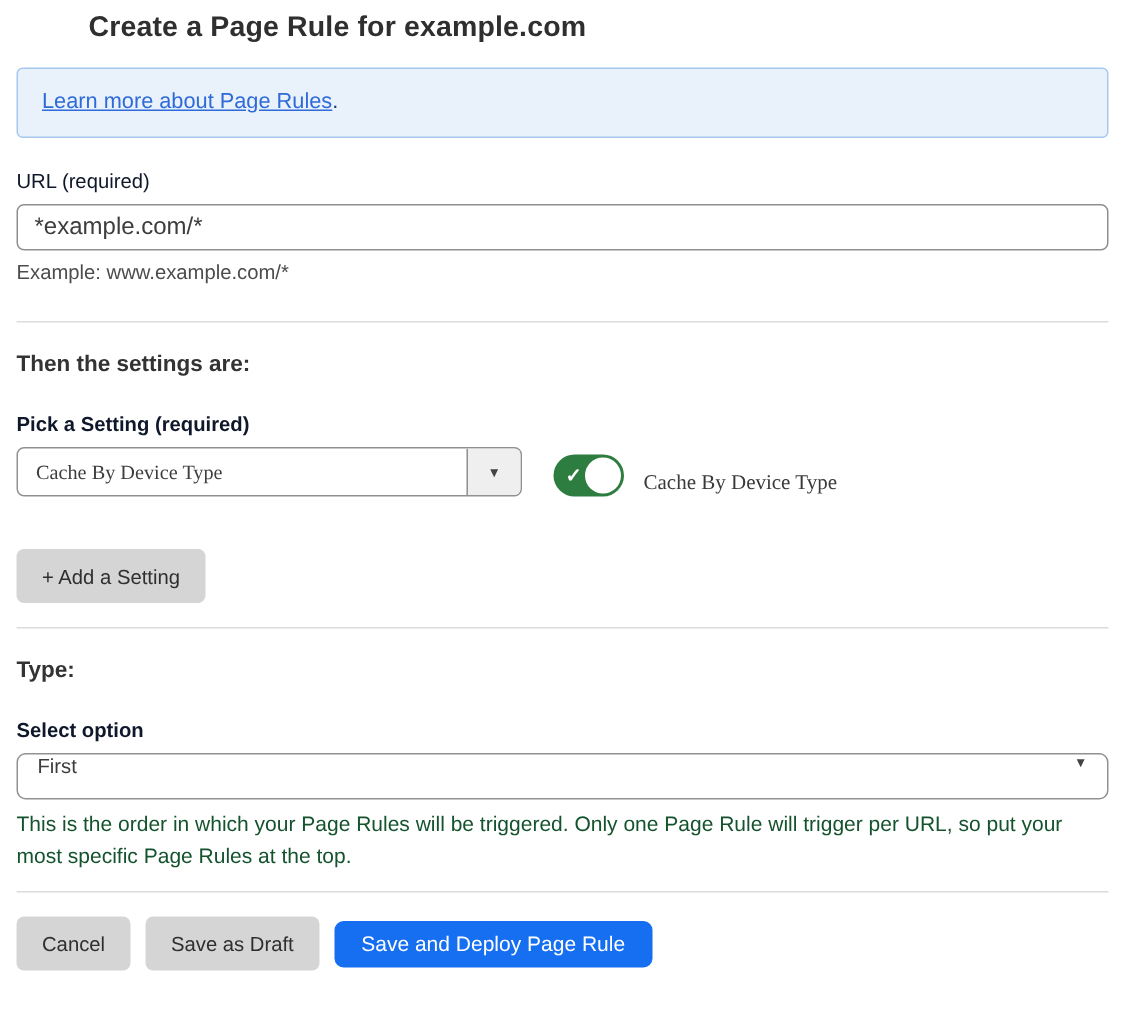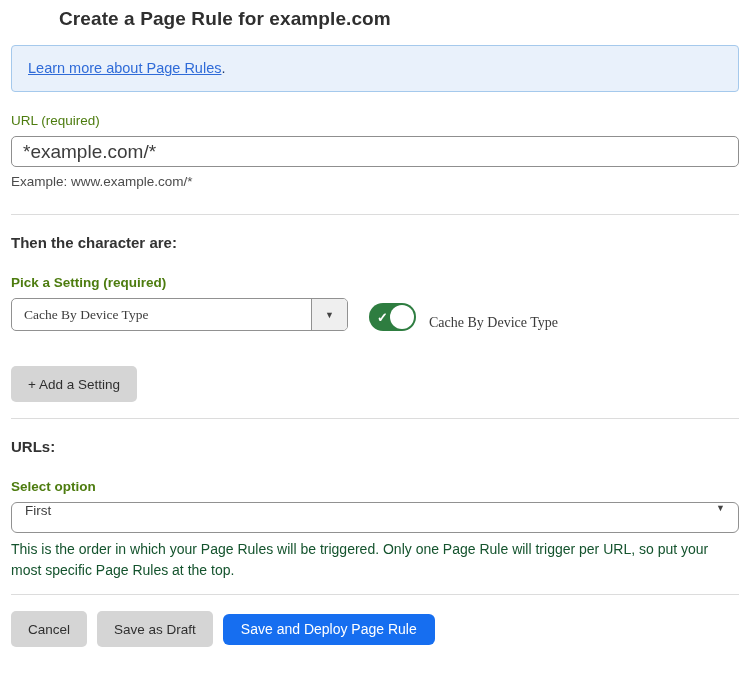--- a/index.html
+++ b/index.html
@@ -36,37 +36,37 @@
   .info-box .info-heading { font-weight: bold; }
   .info-box a.info-link {
     color: #2f6bd8;
     text-decoration: underline;
     cursor: pointer;
   }
 
   
   .field-label {
     font-size: 13.5px;
-    color: #4d7c0f;
+    color: #0f172a;
     margin-bottom: 8px;
   }
   .helper-text {
     font-size: 13.5px;
     color: #4c4c4c;
     margin-top: 7px;
   }
 
   .text-input {
     width: 100%;
     height: 31px;
     border: 1px solid #8f8f8f;
     border-radius: 5px;
     padding: 0 11px;
     font-family: "Liberation Sans", sans-serif;
-    font-size: 19px;
+    font-size: 16px;
     color: #3d3d3d;
     background: #fff;
     outline: none;
   }
 
   .divider {
     border: none;
     border-top: 1px solid #dcdcdc;
     height: 0;
   }
@@ -218,21 +218,21 @@
   <div class="info-box">
     <div><a class="info-link">Learn more about Page Rules</a><span>.</span></div>
   </div>
 
   <div class="field-label">URL (required)</div>
   <input class="text-input" type="text" value="*example.com/*" style="">
   <div class="helper-text">Example: www.example.com/*</div>
 
   <hr class="divider divider-1">
 
-  <div class="section-heading">Then the character are:</div>
+  <div class="section-heading">Then the settings are:</div>
 
   <div class="field-label spaced">Pick a Setting (required)</div>
 
   <div class="setting-row">
     <div class="select-split">
       <div class="select-value">Cache By Device Type</div>
       <div class="select-arrow-box">
           <span>▼</span>
         </div>
     </div>
@@ -240,21 +240,21 @@
       <span class="toggle-check">✓</span>
       <span class="toggle-knob"></span>
     </div>
     <div class="toggle-label">Cache By Device Type</div>
   </div>
 
   <button class="btn btn-gray btn-add">+ Add a Setting</button>
 
   <hr class="divider divider-2">
 
-  <div class="section-heading">URLs:</div>
+  <div class="section-heading">Type:</div>
 
   <div class="field-label spaced">Select option</div>
 
   <div class="select-full">
     <span class="select-value">First</span>
     <span class="select-arrow">▼</span>
   </div>
 
   <div class="order-helper">This is the order in which your Page Rules will be triggered. Only one Page Rule will trigger per URL, so put your most specific Page Rules at the top.</div>
 

